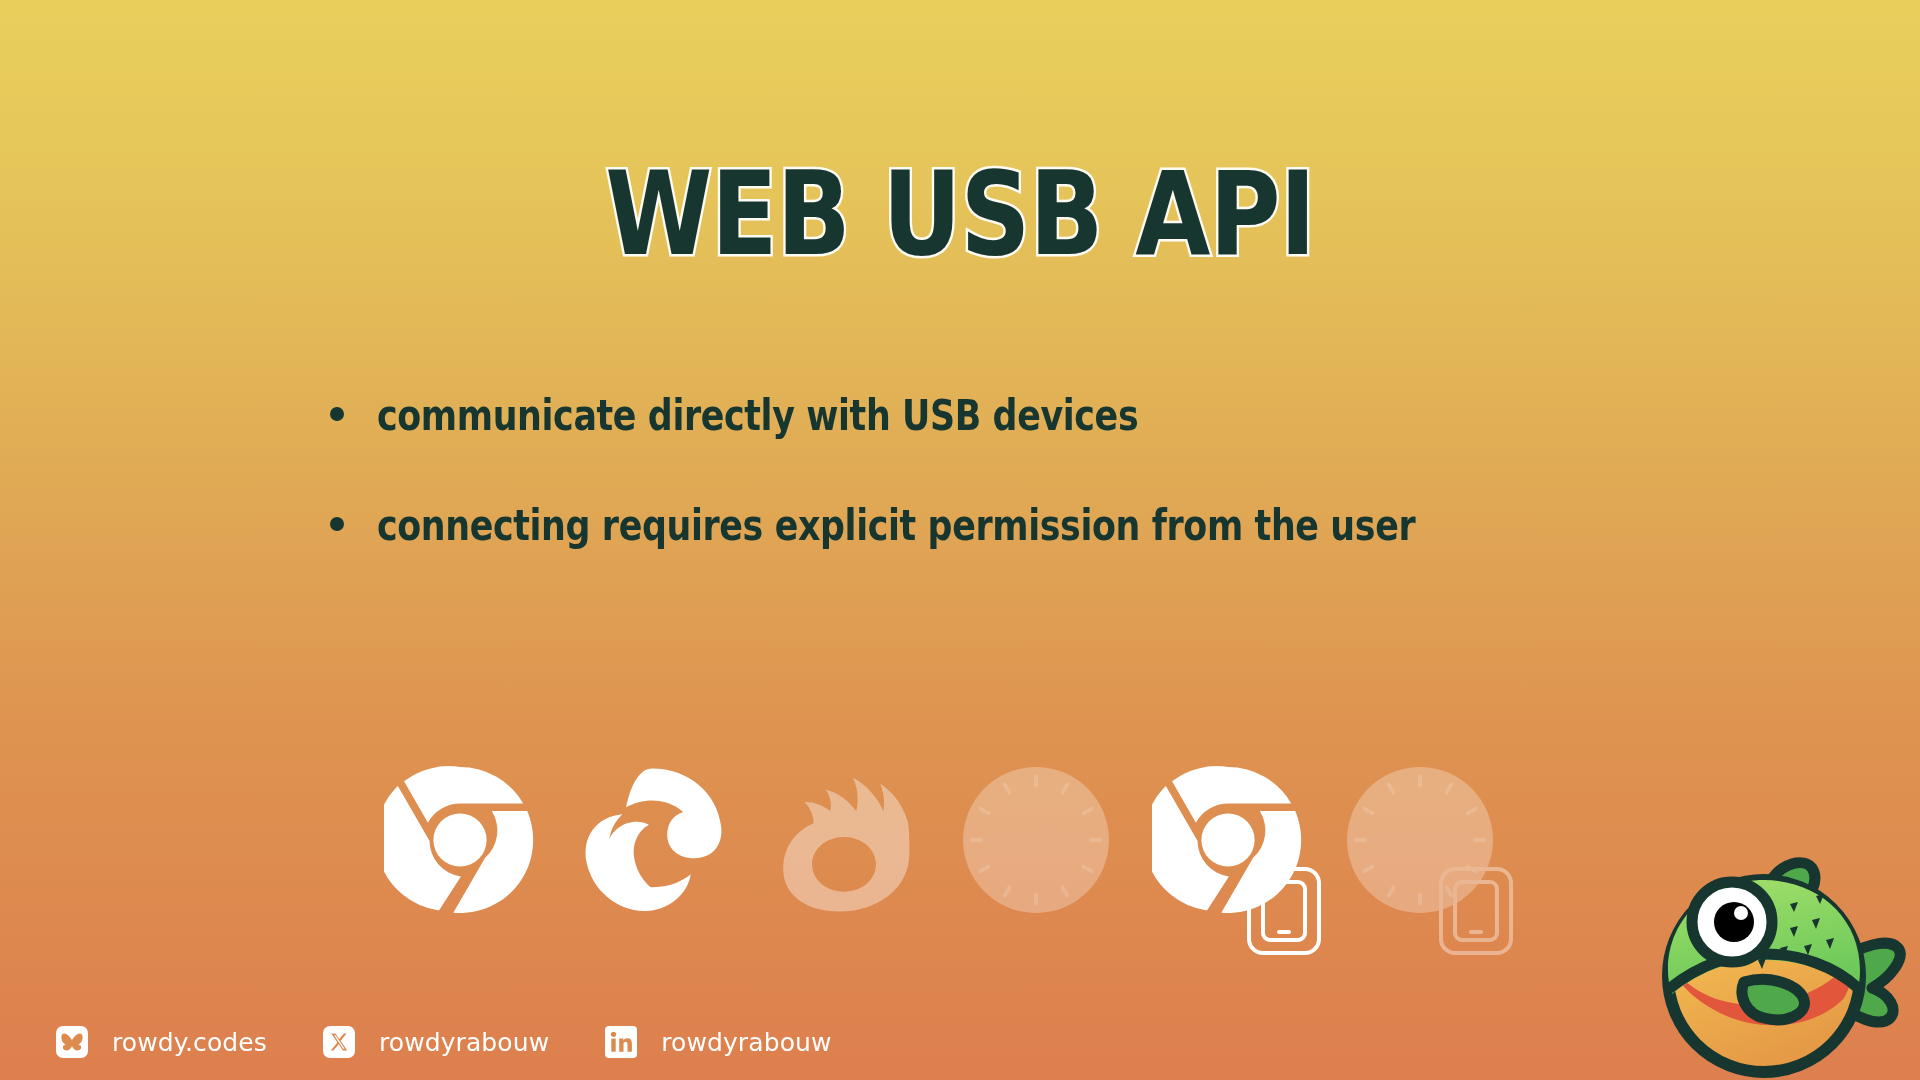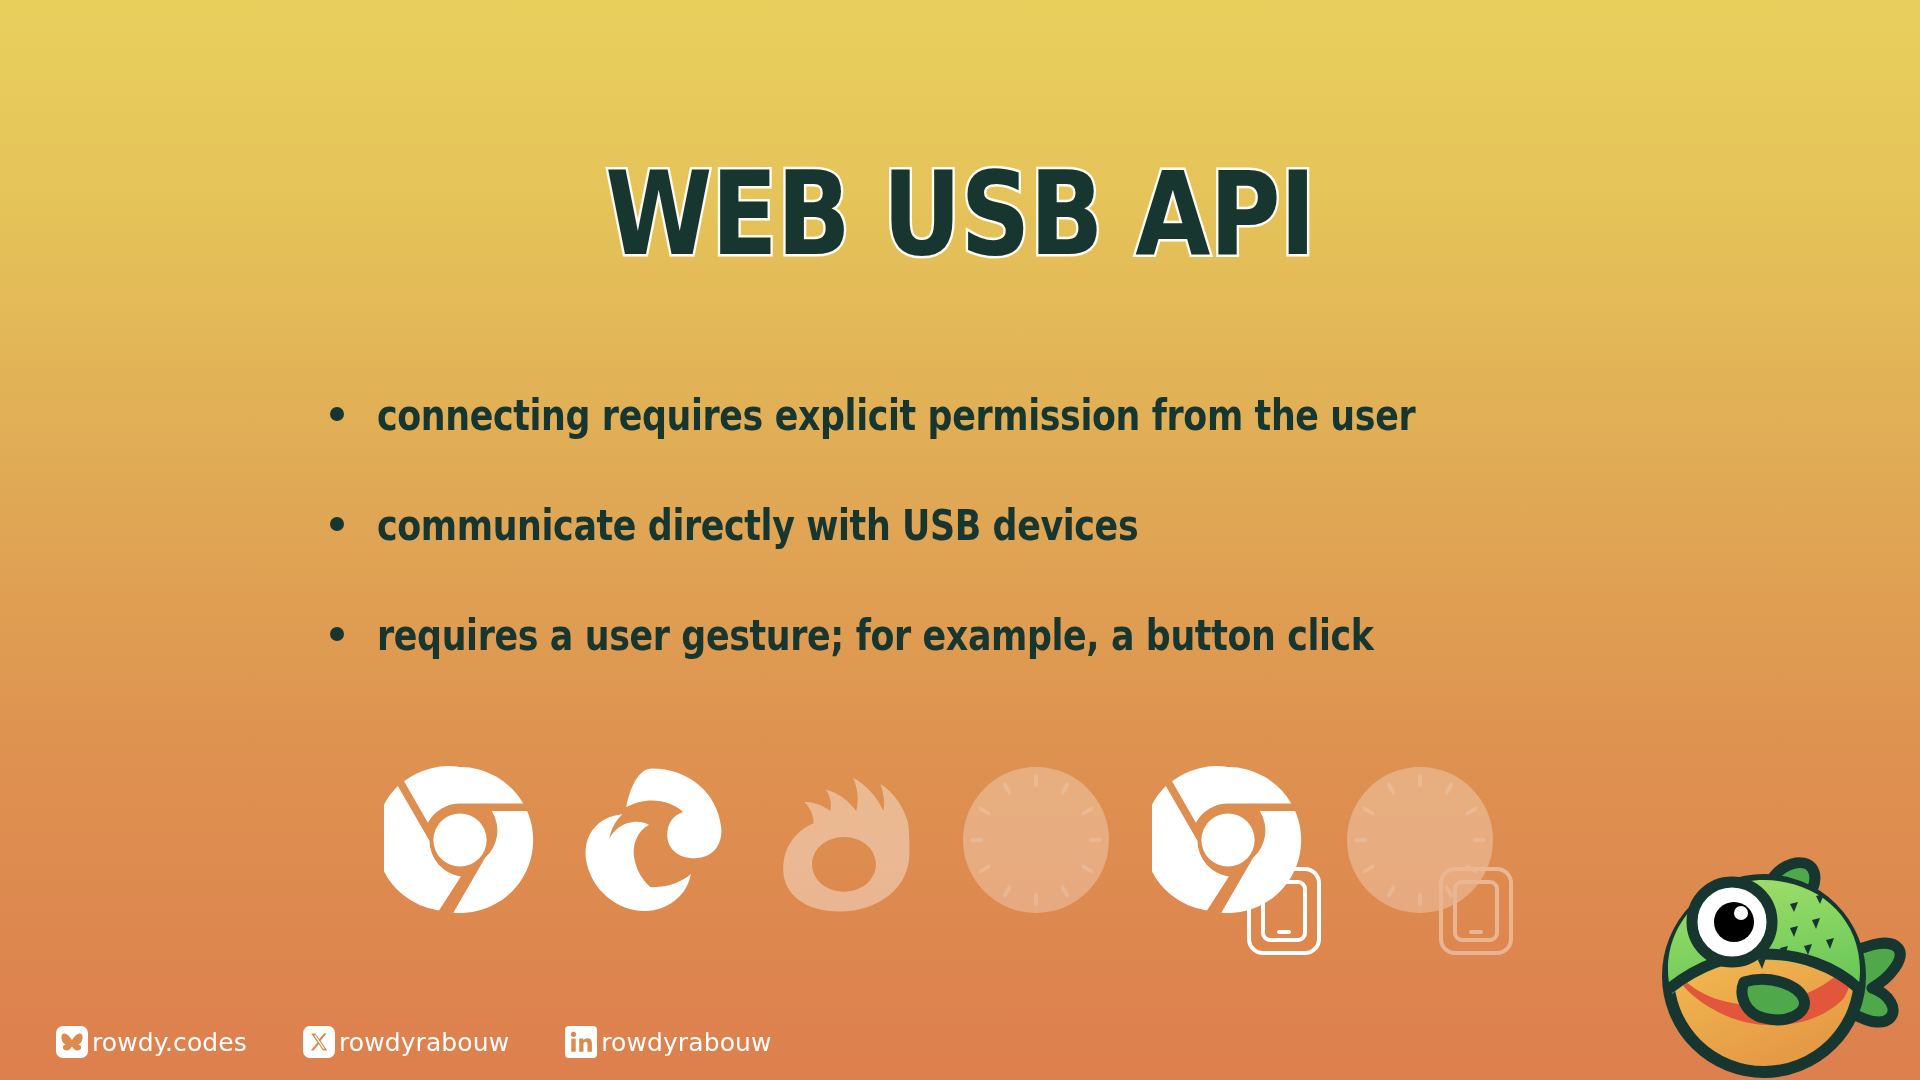--- a/index.html
+++ b/index.html
@@ -98,21 +98,21 @@
     position: absolute;
     left: 56px;
     bottom: 22px;
     display: flex;
     align-items: center;
     gap: 56px;
   }
   .footer-item {
     display: flex;
     align-items: center;
-    gap: 4px;
+    gap: 24px;
   }
   .footer-icon {
     width: 32px;
     height: 32px;
     flex: 0 0 auto;
   }
   .footer-label {
     font-size: 25px;
     color: #ffffff;
     font-family: "DejaVu Sans", sans-serif;
@@ -131,32 +131,28 @@
 </style>
 </head>
 <body>
 
 <h1 id="slide-title">WEB USB API</h1>
 
 <div id="bullet-list">
 
   <div class="bullet-row">
     <span class="bullet-dot"></span>
-    <span class="bullet-text">connecting requires explicit permission from the user</span>
+    <span class="bullet-text">communicate directly with USB devices</span>
   </div>
 
   <div class="bullet-row">
     <span class="bullet-dot"></span>
-    <span class="bullet-text">communicate directly with USB devices</span>
-  </div>
-
-  <div class="bullet-row">
-    <span class="bullet-dot"></span>
-    <span class="bullet-text">requires a user gesture; for example, a button click</span>
-  </div>
+    <span class="bullet-text">connecting requires explicit permission from the user</span>
+  </div>
+
 
 </div>
 
 <div id="browser-row">
 
   <div class="browser-item">
     <svg width="152" height="152" viewBox="0 0 100 100">
       <g fill="#ffffff">
         <path d="M50 2 A48 48 0 0 1 91.6 26 L50 26 A24 24 0 0 0 28.9 38.6 L13.2 11.4 A47.9 47.9 0 0 1 50 2 Z"></path>
         <path d="M9.1 14.5 L29.9 50.5 A24 24 0 0 0 50.6 74 L36.2 96.3 A48 48 0 0 1 9.1 14.5 Z"></path>

